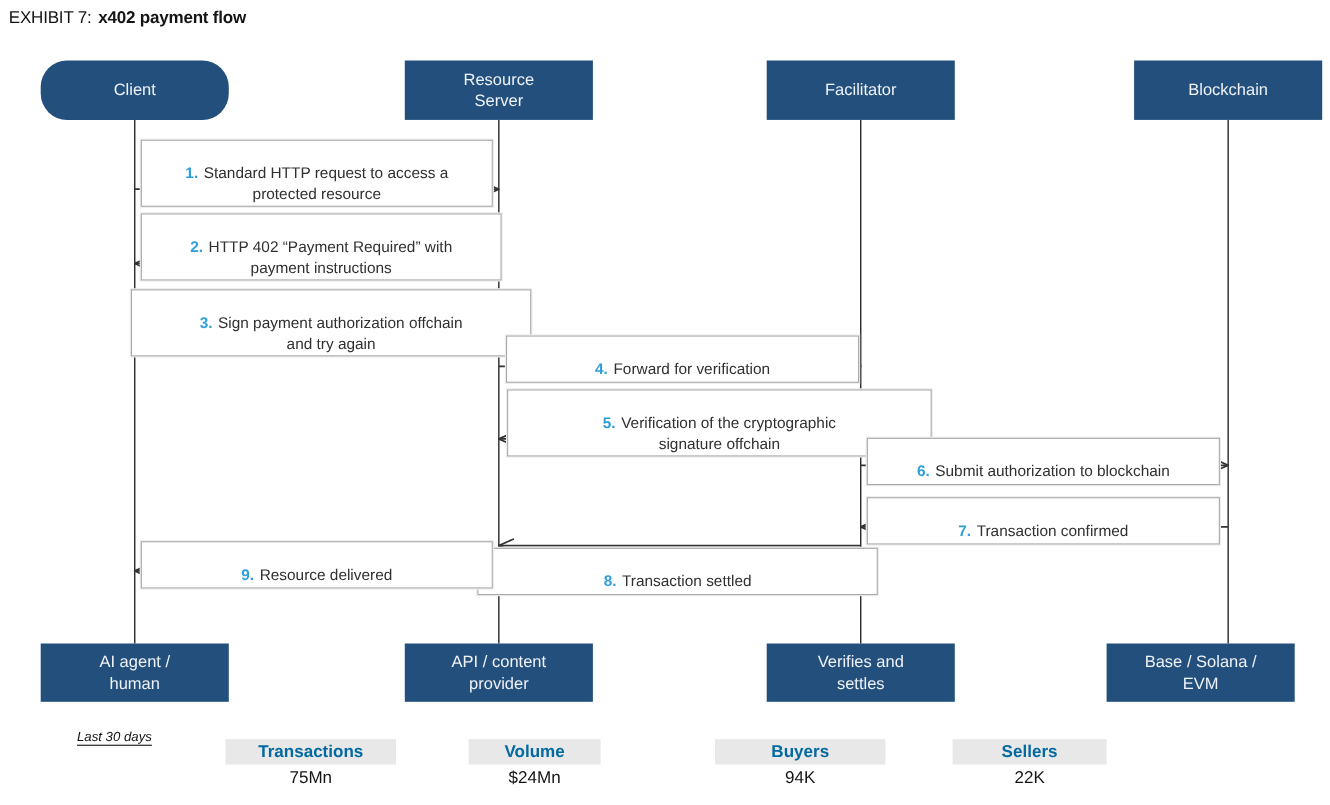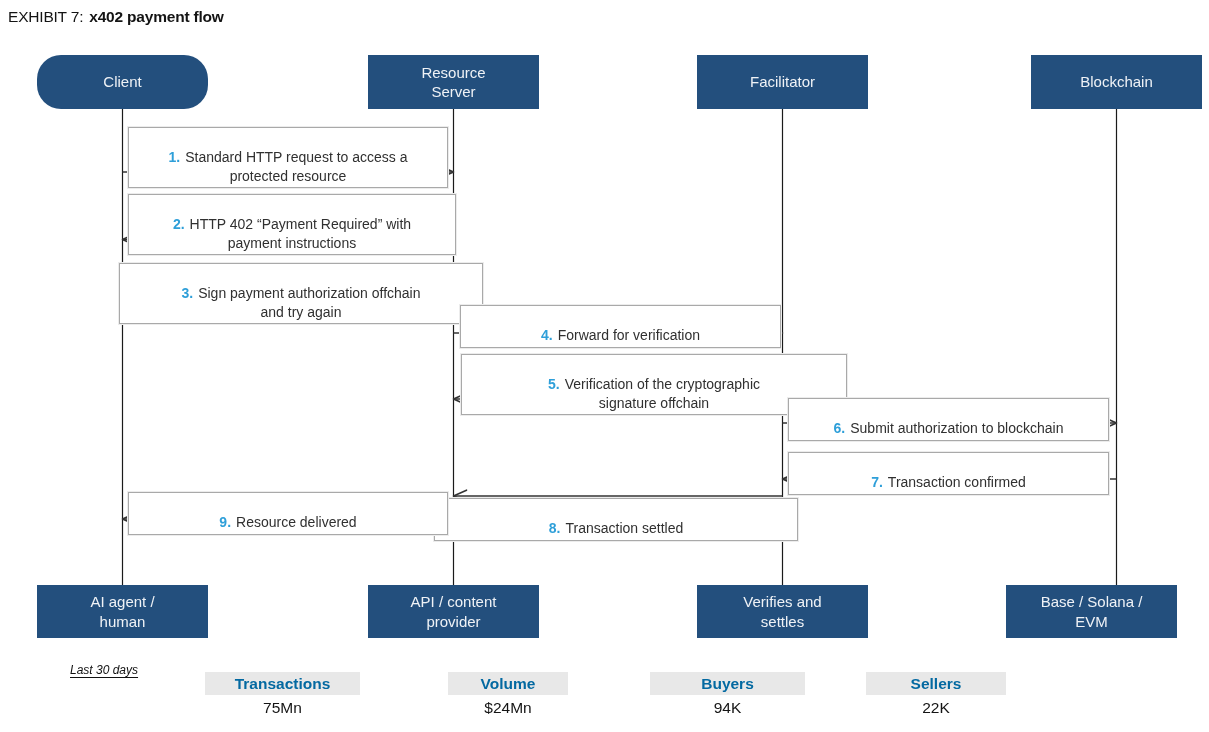--- a/index.html
+++ b/index.html
@@ -195,21 +195,21 @@
 settles</div>
   <div class="actor bottom" style="left:1006px;">Base / Solana /
 EVM</div>
 
   <div class="stats-period">Last 30 days</div>
 
   <div class="stat" style="left:205px;width:155px;">
     <div class="stat-h">Transactions</div>
     <div class="stat-v">75Mn</div>
   </div>
-  <div class="stat" style="left:448px;width:120px;">
+  <div class="stat" style="left:426px;width:120px;">
     <div class="stat-h">Volume</div>
     <div class="stat-v">$24Mn</div>
   </div>
   <div class="stat" style="left:650px;width:155px;">
     <div class="stat-h">Buyers</div>
     <div class="stat-v">94K</div>
   </div>
   <div class="stat" style="left:866px;width:140px;">
     <div class="stat-h">Sellers</div>
     <div class="stat-v">22K</div>

